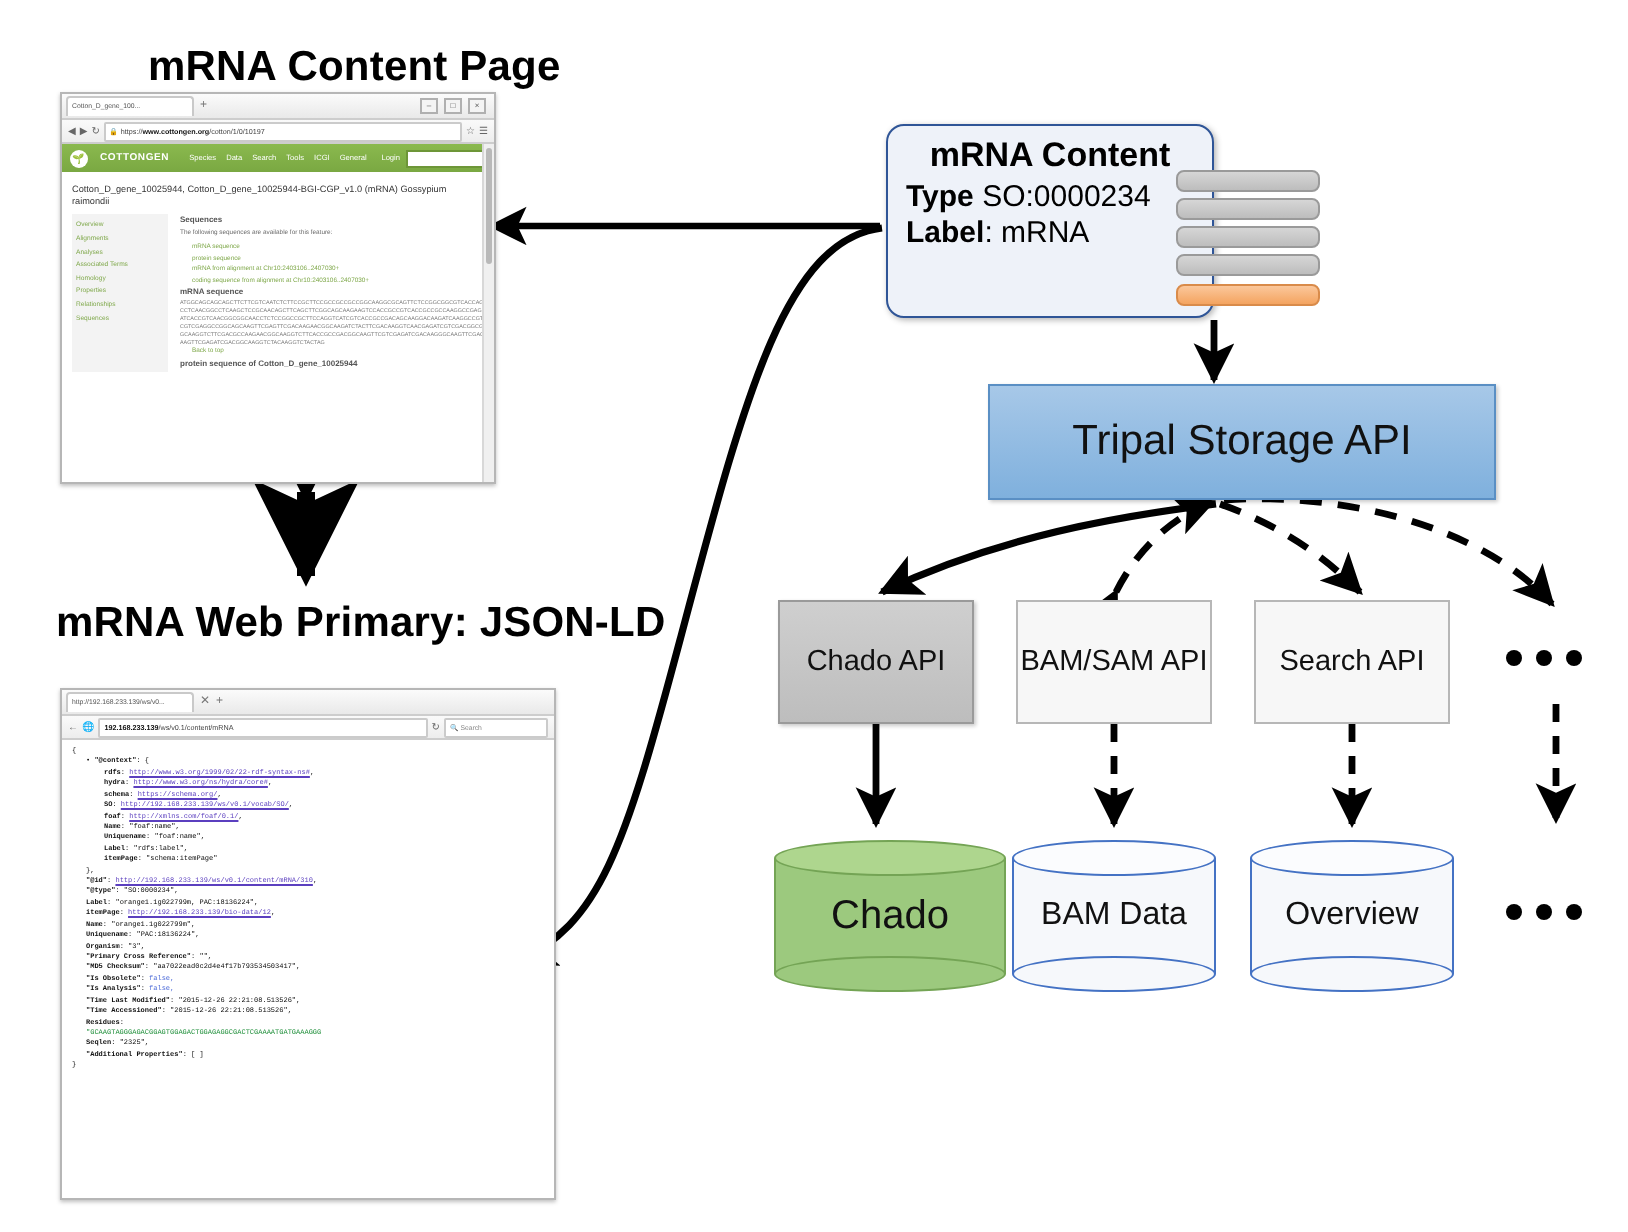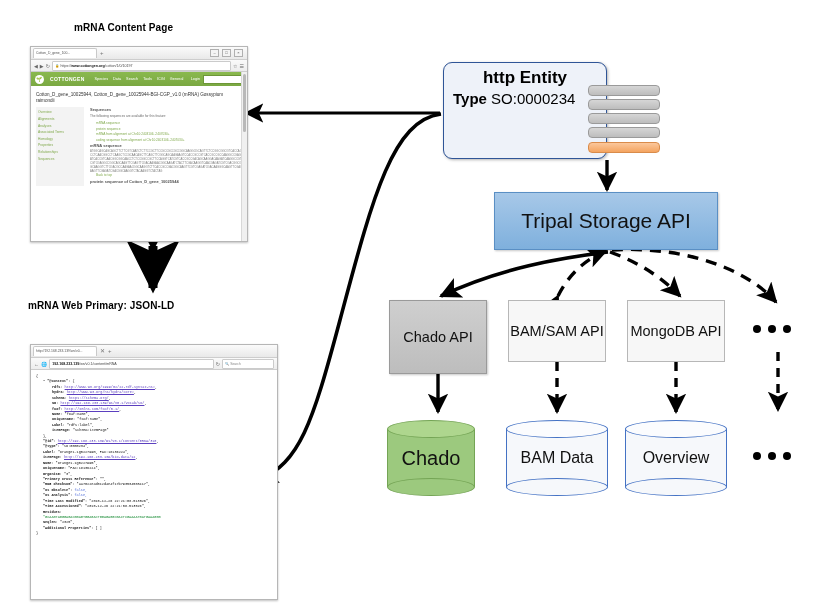--- a/index.html
+++ b/index.html
@@ -1,21 +1,21 @@
 <!DOCTYPE html>
 <html><head>
 <meta charset="utf-8">
 <style>
   html,body{margin:0;padding:0;background:#ffffff;}
   body{width:814px;height:616px;position:relative;overflow:hidden;
        font-family:"Liberation Sans", sans-serif;color:#000;}
   .abs{position:absolute;}
 
   
-  .heading{font-weight:bold;font-size:10px;letter-spacing:.1px;white-space:nowrap;}
+  .heading{font-weight:bold;font-size:21px;letter-spacing:.1px;white-space:nowrap;}
 
   
   .browser{background:#f2f2f2;border:1px solid #b6b6b6;box-sizing:border-box;
            box-shadow:0 1px 2px rgba(0,0,0,.25);overflow:hidden;}
   .bw-titlebar{height:12px;background:linear-gradient(#fbfbfb,#e9e9e9);
                border-bottom:1px solid #cdcdcd;display:flex;align-items:center;padding:0 2px;}
   .bw-tab{height:9px;min-width:58px;max-width:70px;background:#fff;border:1px solid #c9c9c9;
           border-bottom:none;border-radius:2px 2px 0 0;font-size:3.4px;line-height:9px;
           padding:0 2px;color:#555;overflow:hidden;white-space:nowrap;}
   .bw-plus{font-size:6px;color:#777;margin-left:3px;line-height:9px;}
@@ -263,51 +263,54 @@
         <div class="json-ind1"><span class="k">Residues</span><span>:</span></div>
         <div class="json-ind1"><span class="res">"GCAAGTAGGGAGACGGAGTGGAGACTGGAGAGGCGACTCGAAAATGATGAAAGGG</span></div>
         <div class="json-ind1"><span class="k">Seqlen</span><span>: </span><span class="str">"2325",</span></div>
         <div class="json-ind1"><span class="k">"Additional Properties"</span><span>: [ ]</span></div>
         <div><span>}</span></div>
       </div>
   </div>
 </div>
 
 <div class="abs entity" style="left:443px;top:62px;width:164px;height:97px;">
-  <div class="entity-title">http Entity</div>
+  <div class="entity-title">mRNA Content</div>
   <div class="entity-row">
     <b>Type</b><span> SO:0000234</span>
+  </div>
+  <div class="entity-row">
+    <b>Label</b><span>: mRNA</span>
   </div>
 </div>
 <div class="bar" style="left:588px;top:85px;width:70px;"></div>
 <div class="bar" style="left:588px;top:99px;width:70px;"></div>
 <div class="bar" style="left:588px;top:113px;width:70px;"></div>
 <div class="bar" style="left:588px;top:127px;width:70px;"></div>
 <div class="bar orange" style="left:588px;top:142px;width:70px;"></div>
 
-<div class="abs box box-blue" style="left:494px;top:192px;width:224px;height:58px;text-align:center;">
+<div class="abs box box-blue" style="left:494px;top:192px;width:254px;height:58px;text-align:center;">
   <span>Tripal Storage API</span>
 </div>
 
-<div class="abs box box-gray-dark" style="left:389px;top:300px;width:98px;height:74px;">
+<div class="abs box box-gray-dark" style="left:389px;top:300px;width:98px;height:62px;">
   <span>Chado API</span>
 </div>
 <div class="abs box box-gray-light" style="left:508px;top:300px;width:98px;height:62px;text-align:right;">
   <span>BAM/SAM API</span>
 </div>
 <div class="abs box box-gray-light" style="left:627px;top:300px;width:98px;height:62px;">
-  <span>MongoDB API</span>
+  <span>Search API</span>
 </div>
 <div class="abs dots" style="left:753px;top:325px;">
   <i></i>
   <i></i>
   <i></i>
 </div>
 
-<div class="cyl green" style="left:387px;top:420px;width:88px;height:76px;">
+<div class="cyl green" style="left:387px;top:420px;width:116px;height:76px;">
   <div class="cbody"></div>
   <div class="cbot"></div>
   <div class="ctop"></div>
   <div class="clabel">Chado</div>
 </div>
 <div class="cyl blue" style="left:506px;top:420px;width:102px;height:76px;">
   <div class="cbody"></div>
   <div class="cbot"></div>
   <div class="ctop"></div>
   <div class="clabel">BAM Data</div>

